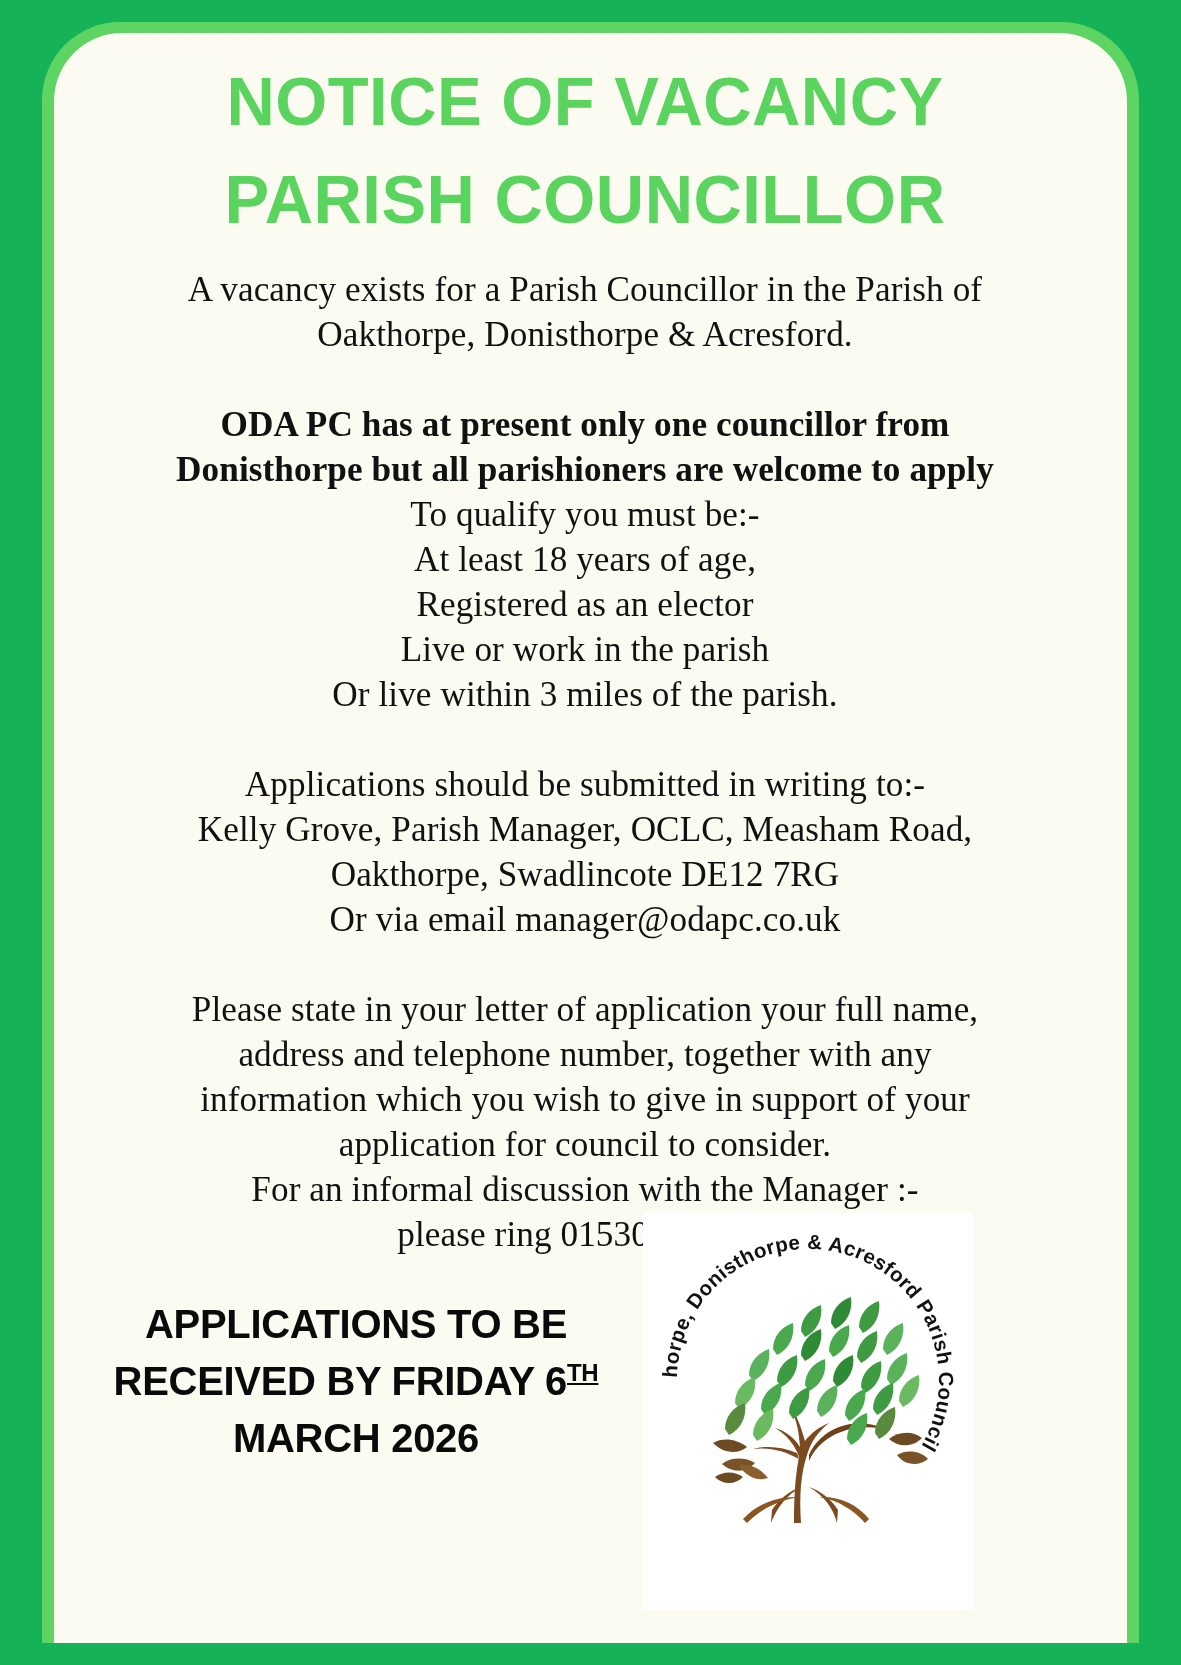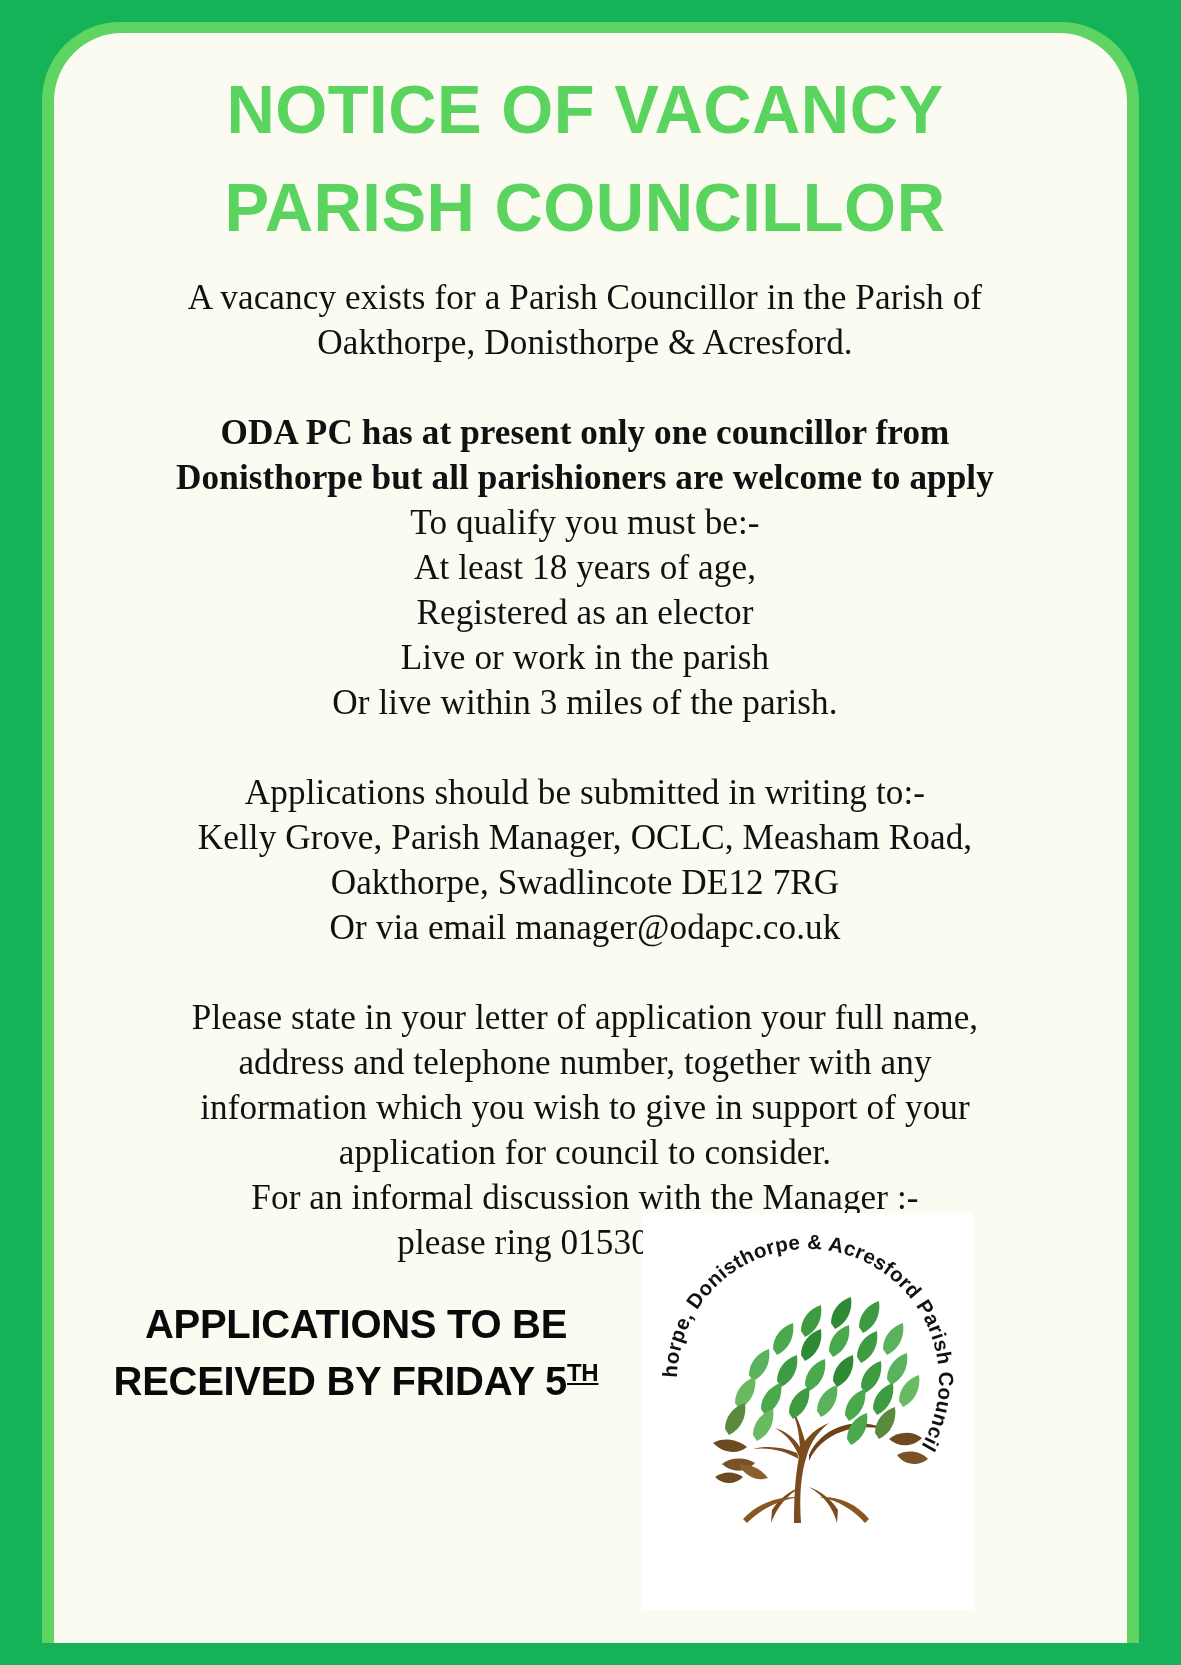--- a/index.html
+++ b/index.html
@@ -37,21 +37,21 @@
     background: #fcfbf2;
     border-radius: 68px 68px 0 0;
     overflow: hidden;
   }
 
   #content {
     position: absolute;
     left: 0;
     top: 0;
     width: 1062px;
-    padding-top: 28px;
+    padding-top: 20px;
     box-sizing: border-box;
   }
 
   .title {
     color: #5ad45f;
     font-family: "Liberation Sans Narrow", "Liberation Sans", sans-serif;
     font-weight: bold;
     font-size: 69px;
     line-height: 1.42;
     text-align: center;
@@ -158,21 +158,22 @@
           <span class="line">application for council to consider.</span>
           <span class="line">For an informal discussion with the Manager :-</span>
           <span class="line">please ring 01530 610 357</span>
         </div>
 
     </div>
   </div>
 
   <div id="deadline">
     <div>APPLICATIONS TO BE</div>
-    <div><span>RECEIVED BY FRIDAY 5</span><sup>TH</sup></div>
+    <div><span>RECEIVED BY FRIDAY 6</span><sup>TH</sup></div>
+    <div>MARCH 2026</div>
   </div>
 
   <div id="logo-panel">
     <div id="logo">
       <svg viewBox="0 0 314 314" xmlns="http://www.w3.org/2000/svg">
         <defs>
           <path id="circlePath" d="M 157,157 m -131,0 a 131,131 0 1,1 262,0 a 131,131 0 1,1 -262,0"></path>
         </defs>
 
         <text class="circ-text">

